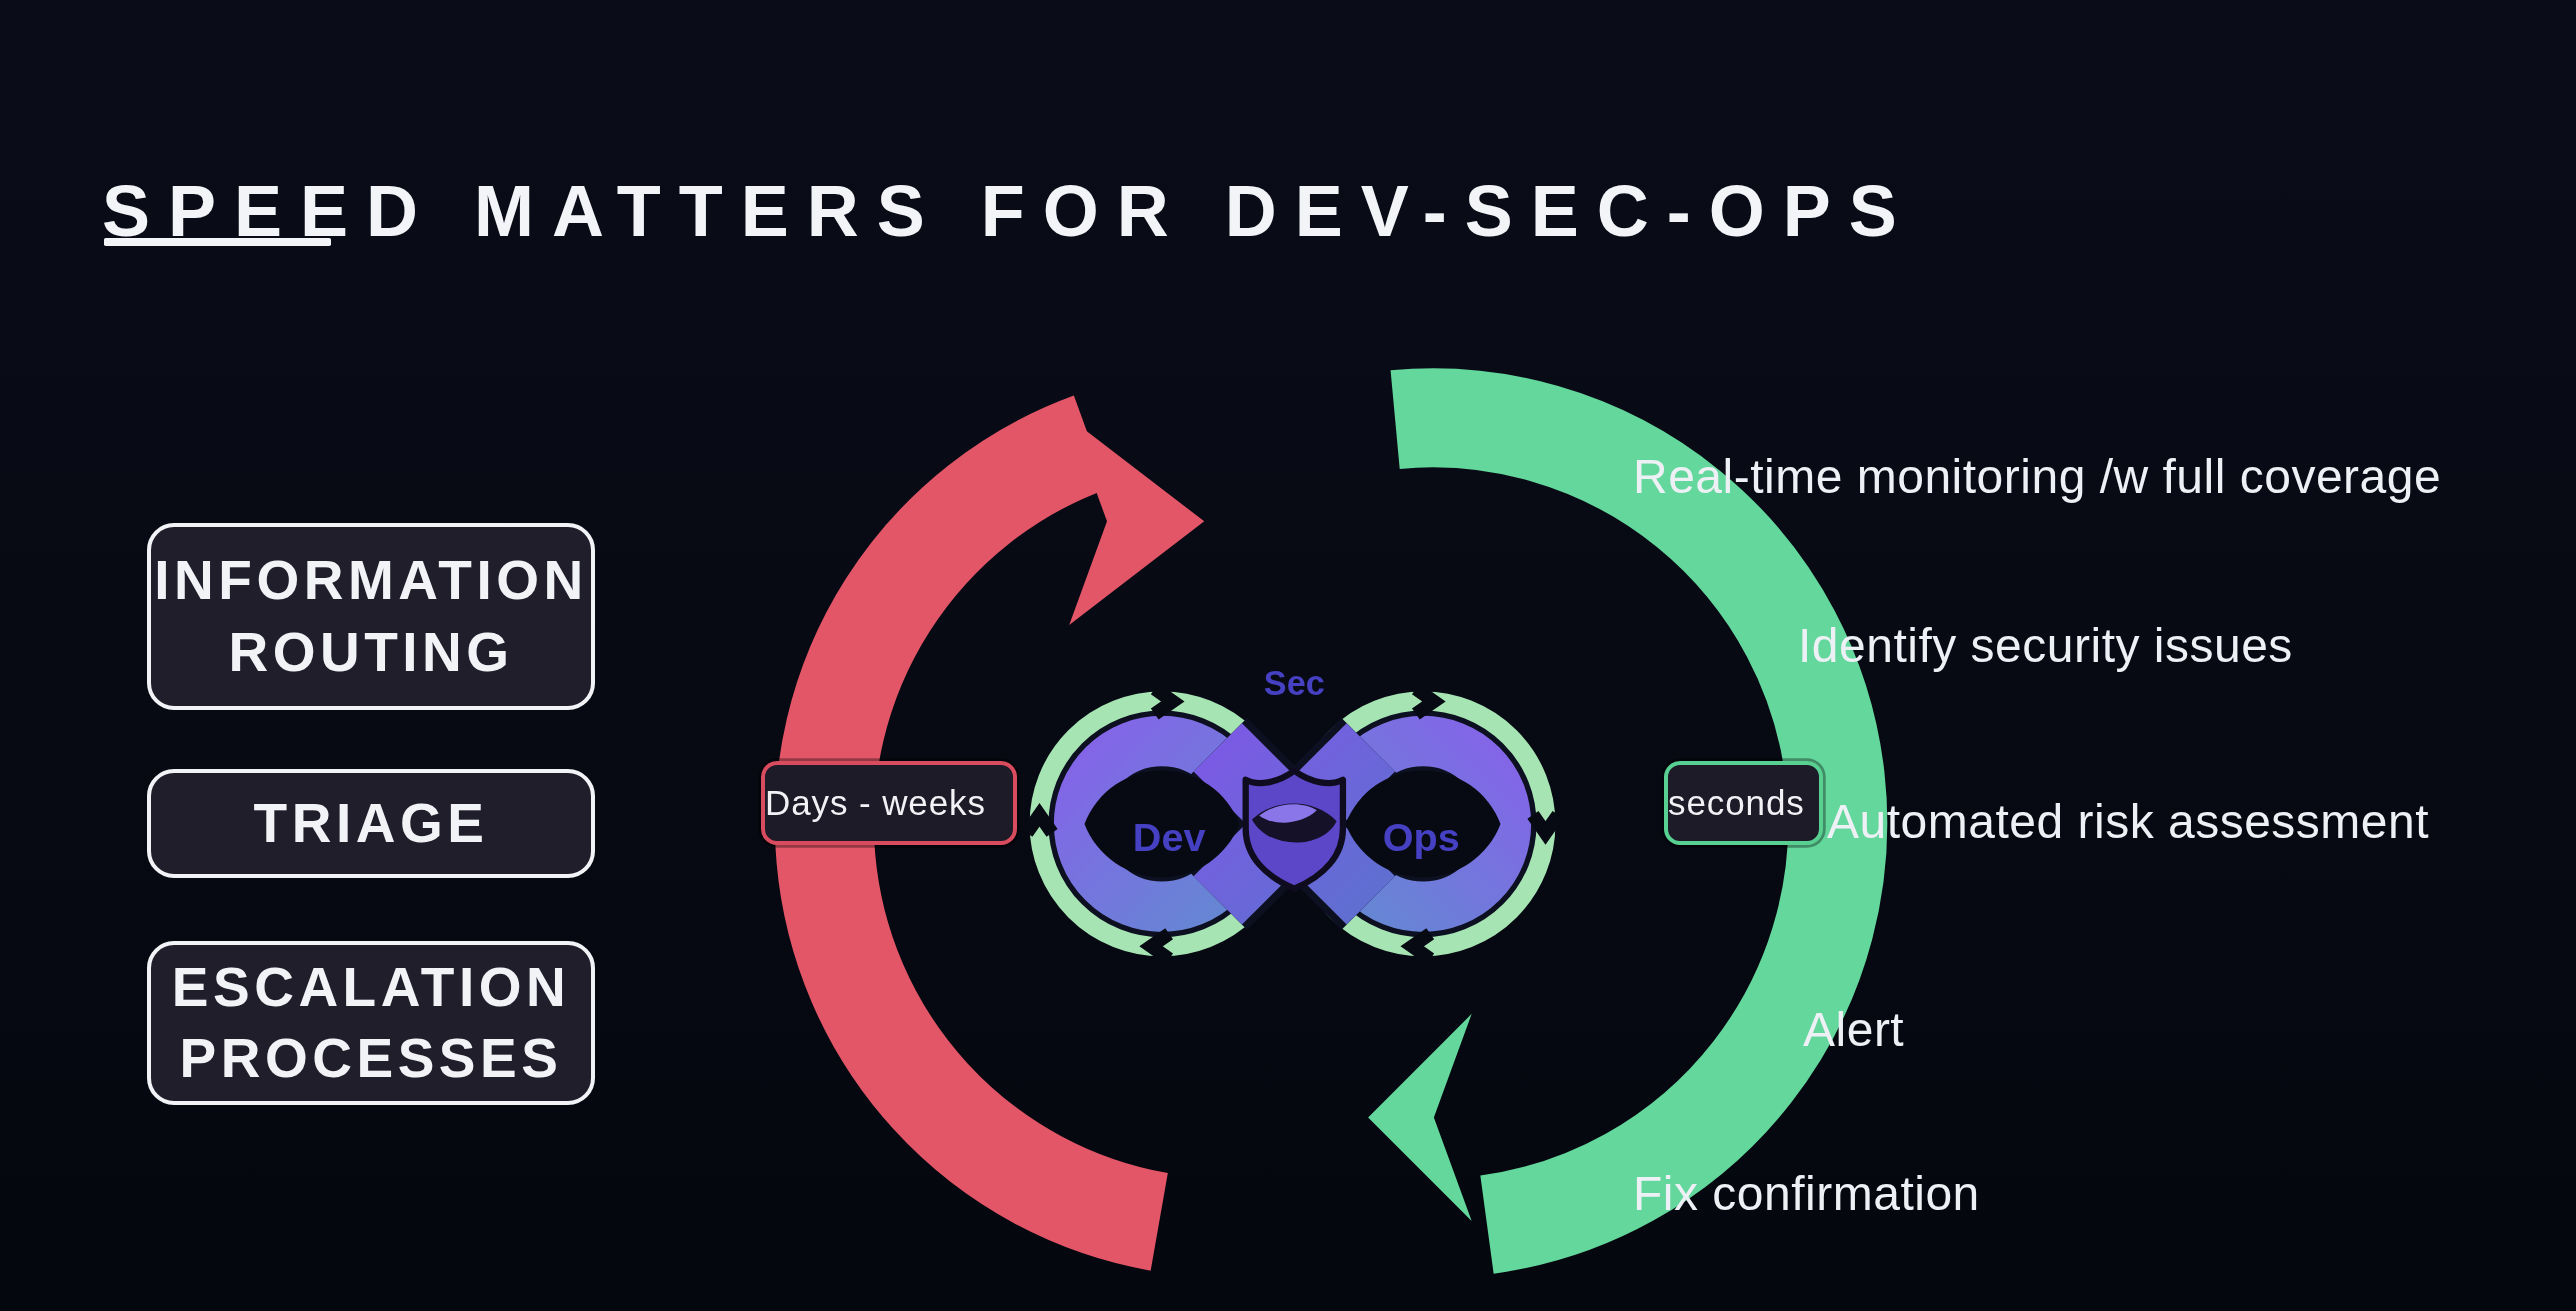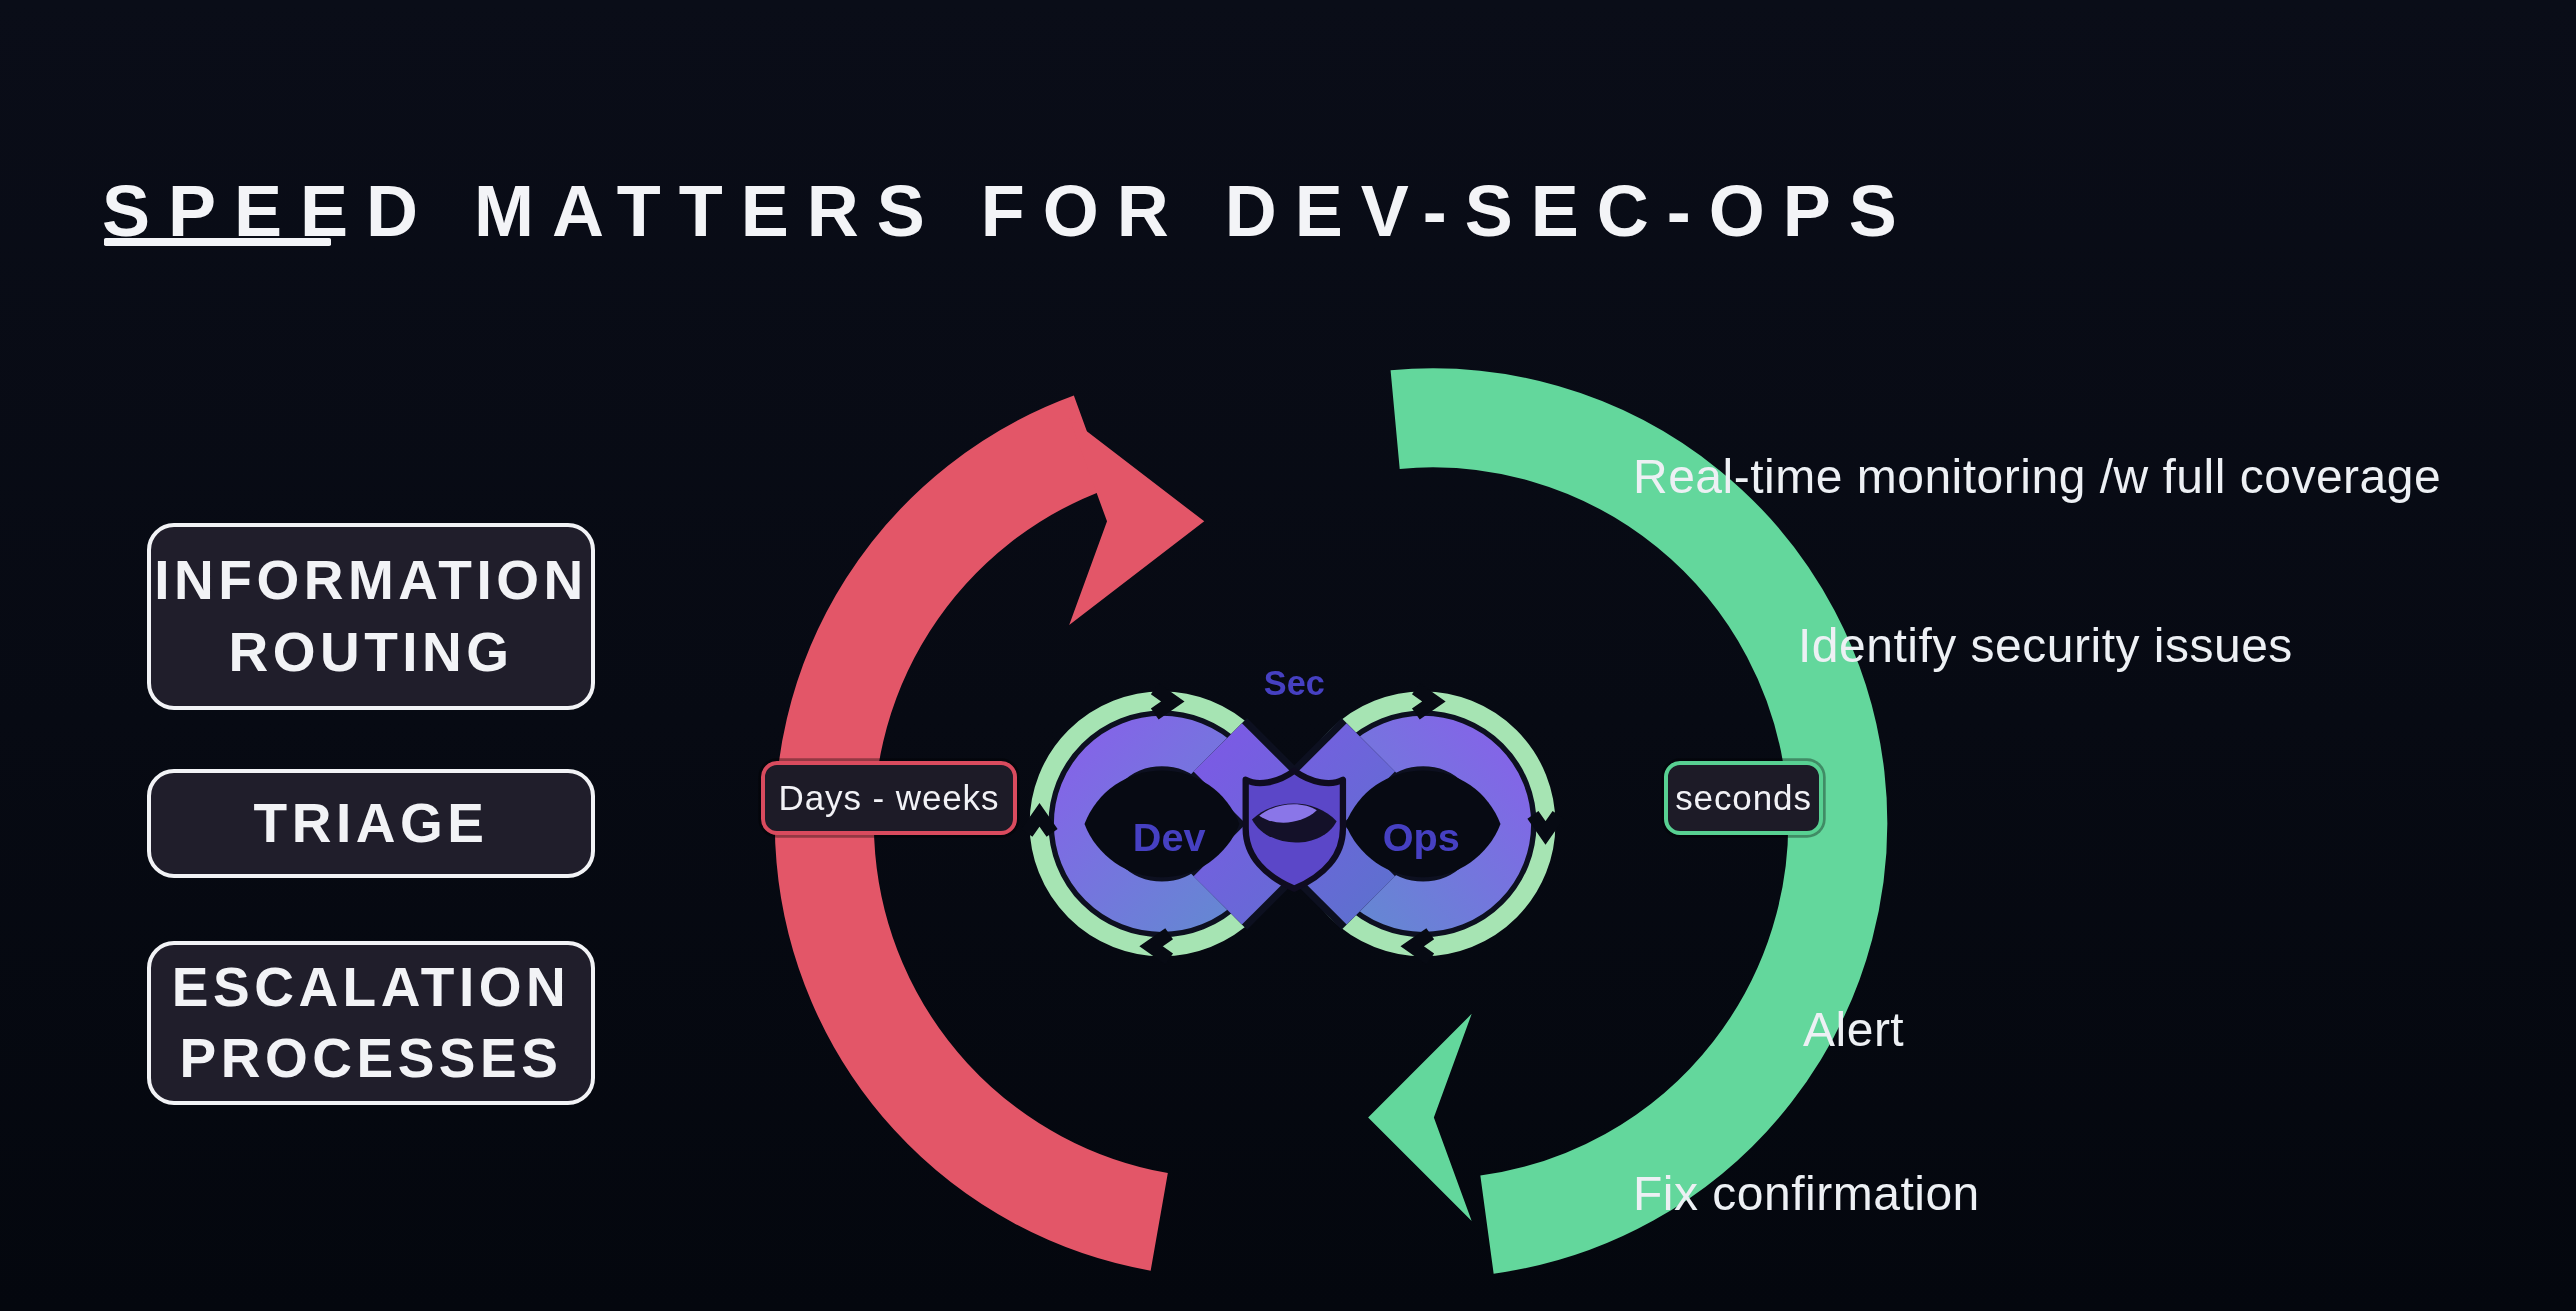--- a/index.html
+++ b/index.html
@@ -22,23 +22,23 @@
             color:#f2f3f6;font-size:55px;font-weight:700;letter-spacing:4.5px;
             line-height:1.3;padding:9px 21.6px;}
   .box-1{top:523px;height:187px;}
   .box-2{top:769px;height:109px;}
   .box-3{top:941px;height:164px;}
 
   
   .diagram-svg{position:absolute;left:0;top:0;}
 
   
-  .time-badge{position:absolute;box-sizing:border-box;height:74px;
+  .time-badge{position:absolute;box-sizing:border-box;height:84px;
               background:#1d1b27;border-radius:16px;color:#f2f2f6;
-              display:flex;align-items:center;justify-content:center;
+              display:flex;align-items:center;justify-content:flex-start;
               font-size:35px;font-weight:400;letter-spacing:0.9px;
               box-shadow:0 0 0 2.7px rgba(0,0,0,.35);}
   .badge-slow{left:761px;top:761px;width:256px;border:4.5px solid #d94b5e;}
   .badge-fast{left:1664px;top:761px;width:159px;border:4.5px solid #58d092;}
 
   
   .annotation{position:absolute;color:#edf0f4;font-size:48px;font-weight:400;
               letter-spacing:0.5px;white-space:nowrap;}
   .ann-0{left:1633px;top:449px;}
   .ann-1{left:1798px;top:618px;}
@@ -135,17 +135,18 @@
 
   <div class="time-badge badge-slow">
     <span>Days - weeks</span>
   </div>
   <div class="time-badge badge-fast">
     <span>seconds</span>
   </div>
 
   <div class="annotation ann-0">Real-time monitoring /w full coverage</div>
   <div class="annotation ann-1">Identify security issues</div>
+  <div class="annotation ann-2">Automated risk assessment</div>
   <div class="annotation ann-3">Alert</div>
   <div class="annotation ann-4">Fix confirmation</div>
 
 </div>
 
 
 </body></html>

